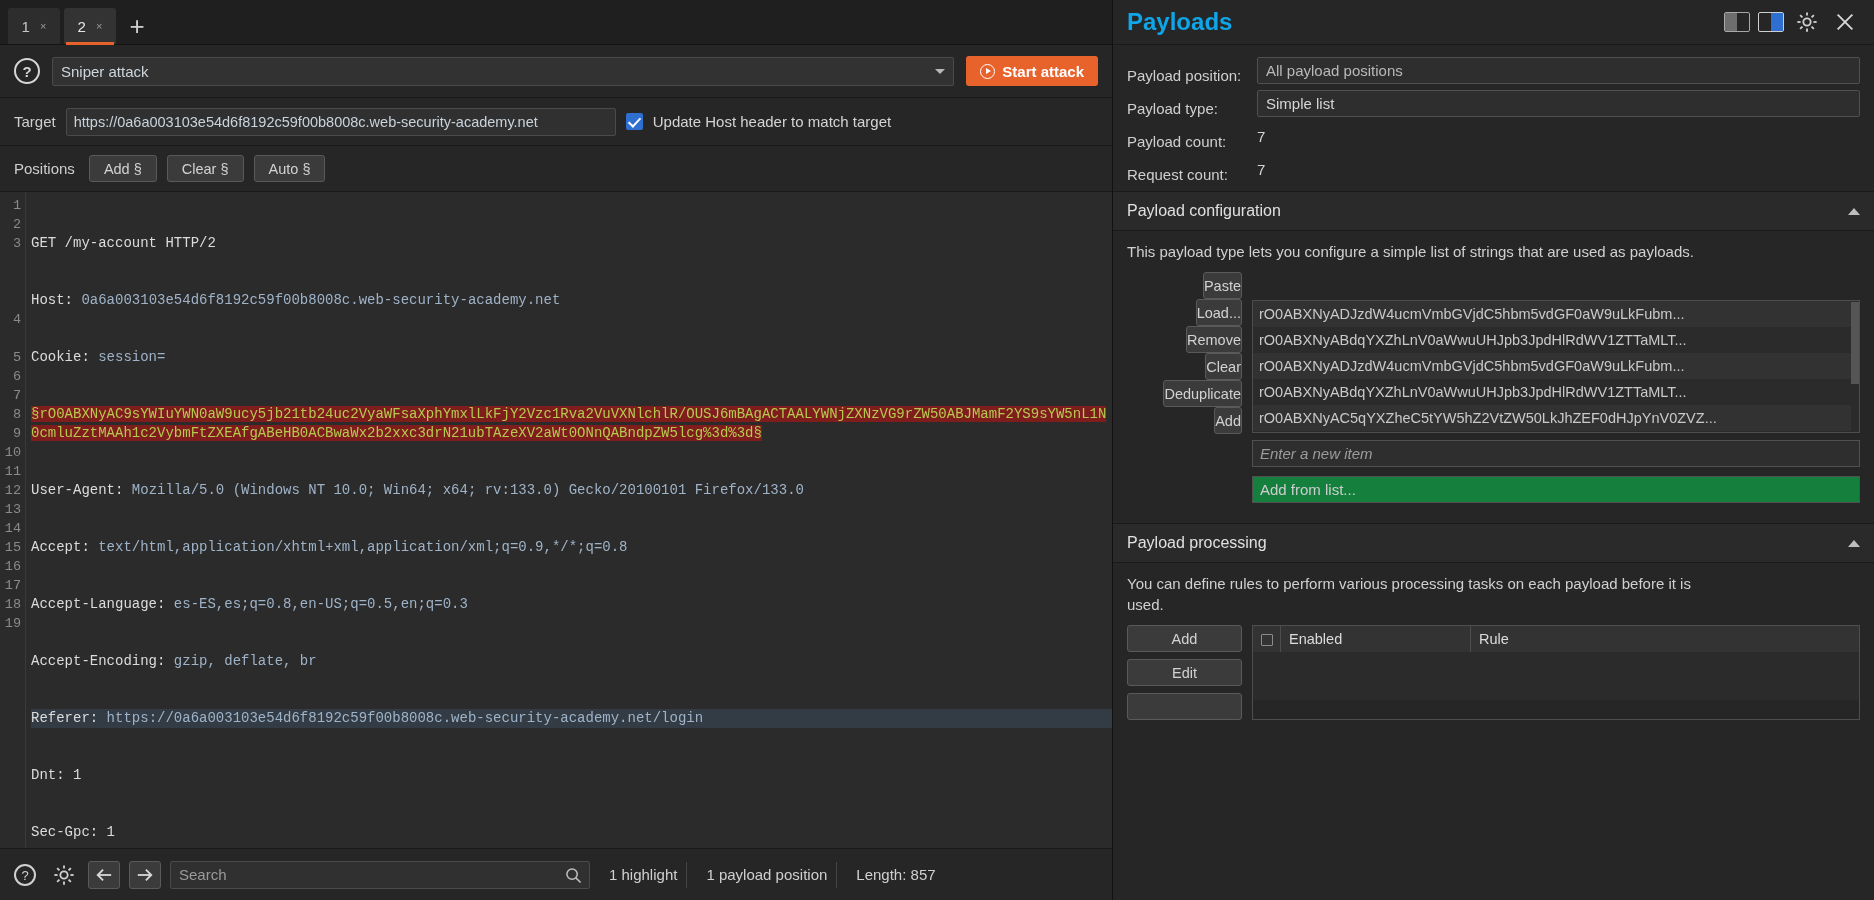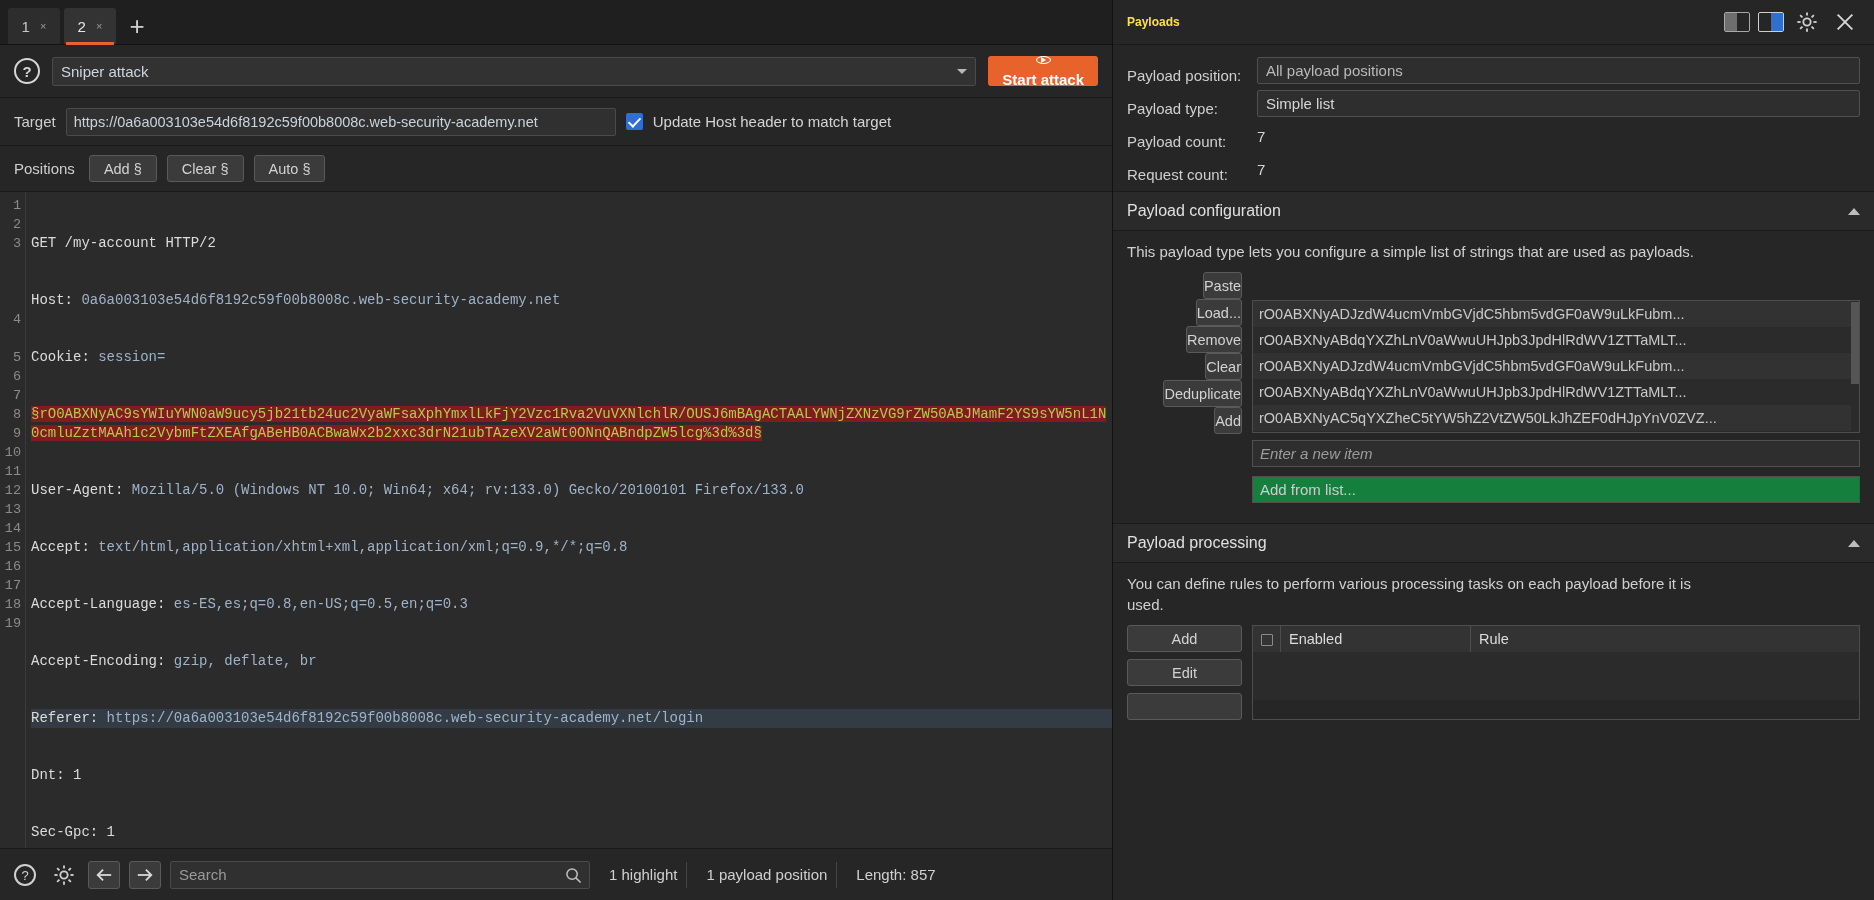--- a/index.html
+++ b/index.html
@@ -78,21 +78,20 @@
     border-left: 5px solid transparent;
     border-right: 5px solid transparent;
     border-top: 5px solid #b8b8b8;
   }
   .start-attack {
     height: 30px; background: #e8622c;
     border-radius: 3px; padding: 0 14px;
     display: flex; align-items: center; gap: 7px;
     color: #fff; font-size: 15px; font-weight: bold;
     flex-shrink: 0;
-    flex-direction: column;
   }
   .play-icon {
     width: 15px; height: 15px; border: 1.6px solid #fff;
     border-radius: 50%; display: flex; align-items: center; justify-content: center;
   }
   .play-icon::after {
     content: ""; width: 0; height: 0;
     border-top: 3.5px solid transparent;
     border-bottom: 3.5px solid transparent;
     border-left: 5.5px solid #fff;
@@ -199,21 +198,21 @@
     background: #262626;
     display: flex; flex-direction: column;
     overflow: hidden;
   }
   .payload-header {
     height: 45px; flex-shrink: 0;
     display: flex; align-items: center;
     padding: 0 14px; gap: 8px;
     border-bottom: 1px solid #1a1a1a;
   }
-  .payload-title { font-size: 12px; font-weight: bold; color: #fde047; flex: 1; }
+  .payload-title { font-size: 24px; font-weight: bold; color: #0ea5e9; flex: 1; }
   .layout-btn {
     width: 26px; height: 20px; border: 1.5px solid #a8a8a8; border-radius: 2px;
     display: flex; flex-shrink: 0;
   }
   .layout-btn.sel-view { border-color: #cfcfcf; }
   .layout-btn .half { width: 50%; height: 100%; }
   .layout-btn .half.fill { background: #2f6fd0; }
   .layout-btn .half.dim  { background: #6e6e6e; }
 
   .form-area { padding: 10px 14px 4px 14px; flex-shrink: 0; }

